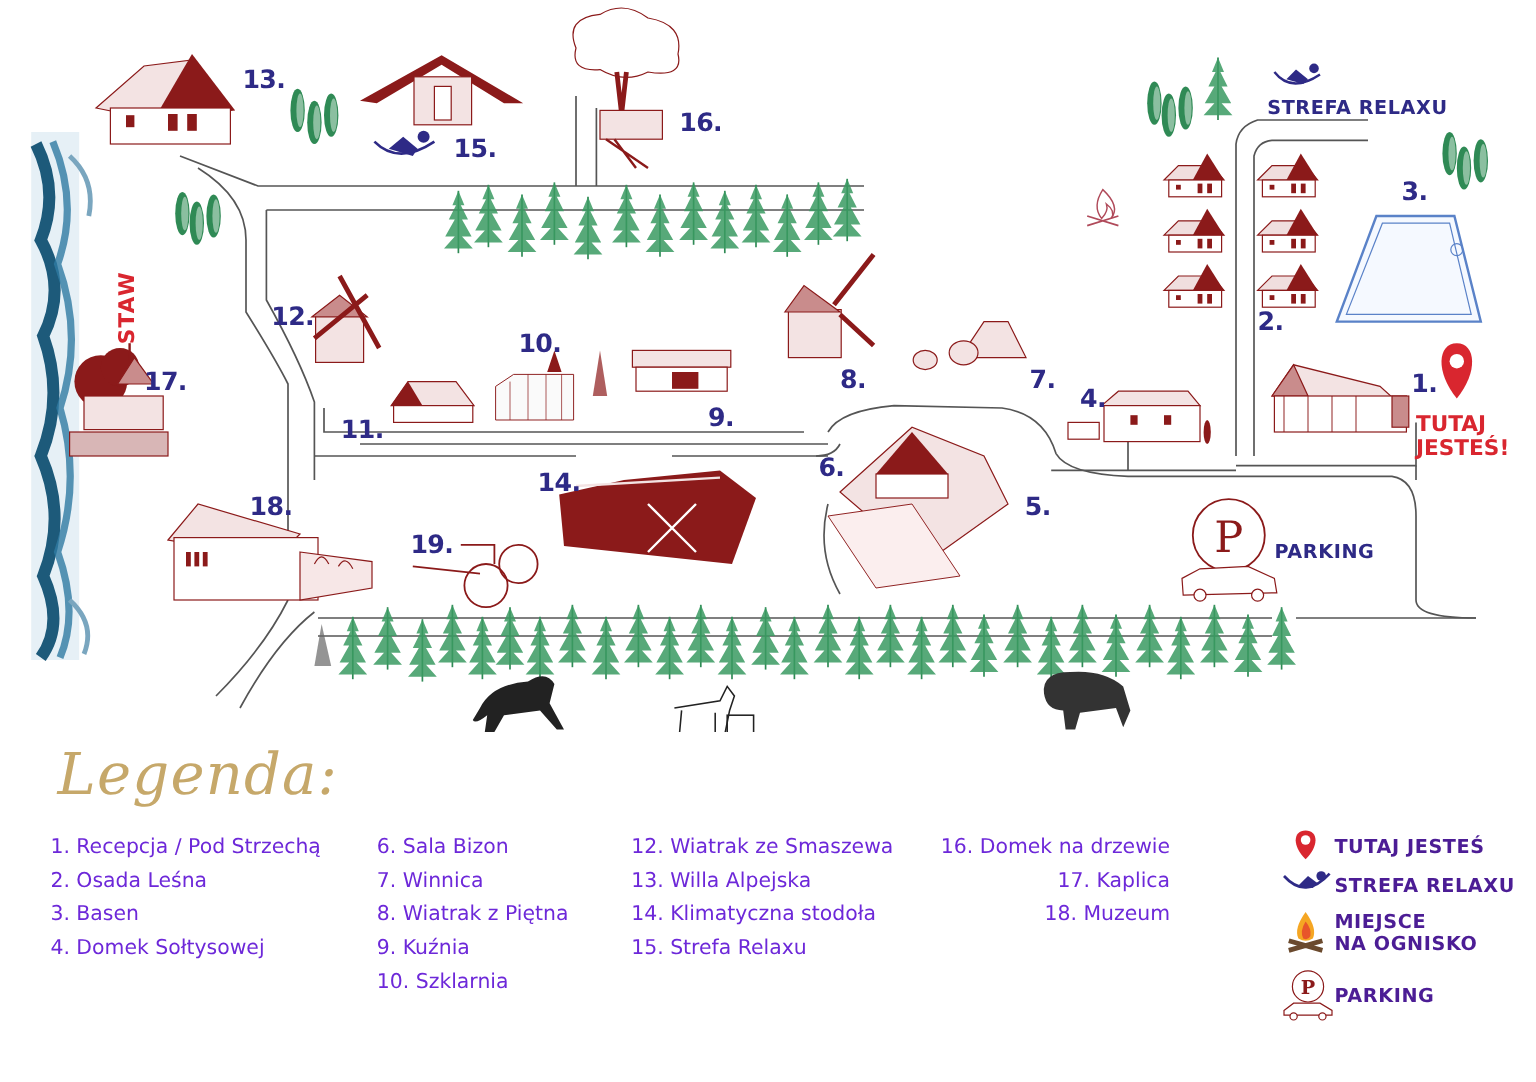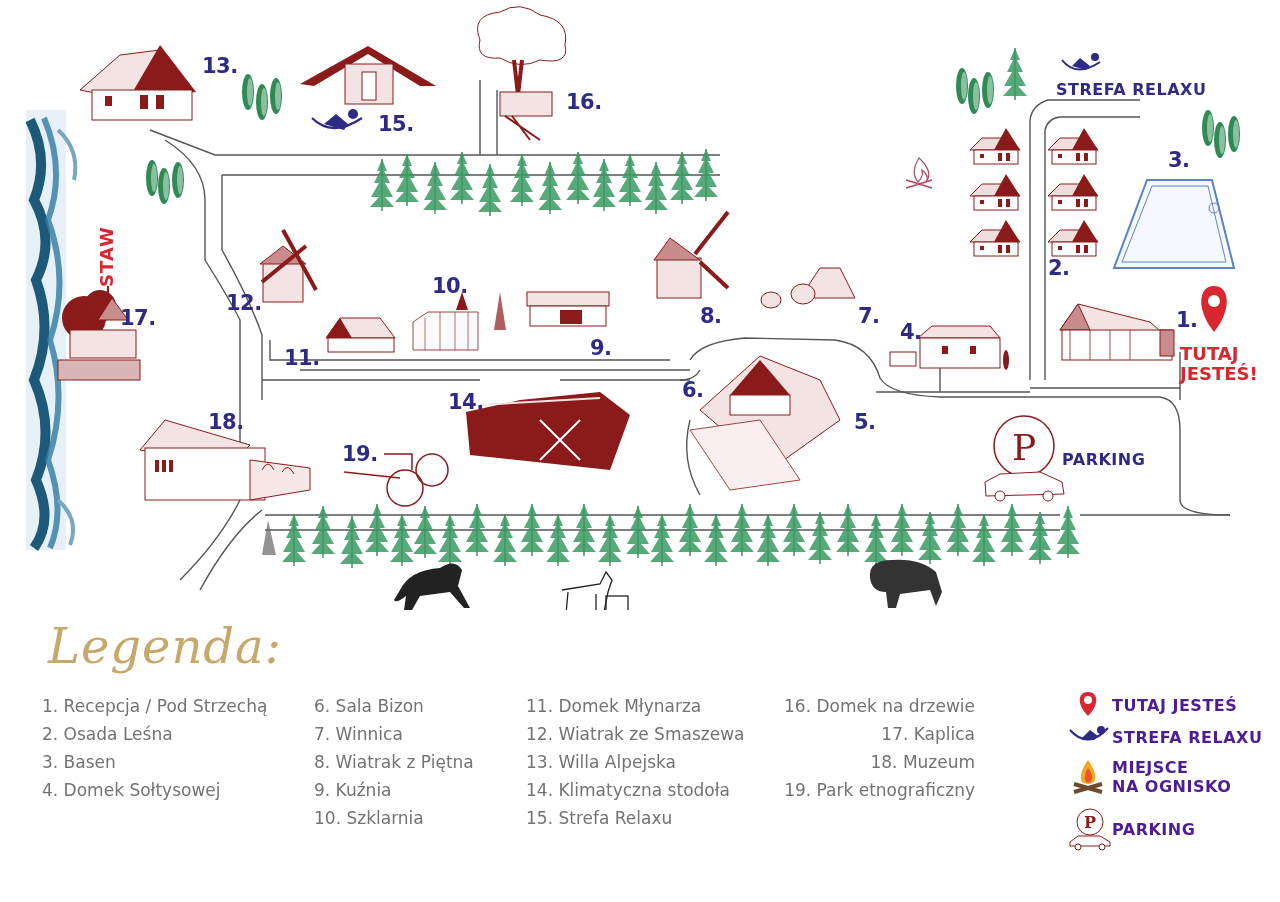--- a/index.html
+++ b/index.html
@@ -3,21 +3,21 @@
 <meta charset="utf-8">
 <style>
   html, body { margin:0; padding:0; background:#ffffff; }
   body { width:1280px; height:902px; position:relative; overflow:hidden; font-family:"DejaVu Sans", sans-serif; }
   #map { position:absolute; left:0; top:0; width:1280px; height:610px; }
   .num { position:absolute; color:#2e2a86; font-weight:bold; font-family:"DejaVu Sans", sans-serif; font-size:21px; letter-spacing:-0.5px; }
   .lbl { position:absolute; color:#2e2a86; font-weight:bold; font-family:"DejaVu Sans", sans-serif; font-size:16px; letter-spacing:0.5px; }
   .staw { position:absolute; left:76px; top:246px; transform:rotate(-90deg); transform-origin:center; color:#d9262f; font-weight:bold; font-size:18px; letter-spacing:1px; }
   .here { position:absolute; left:1180px; top:344px; color:#d9262f; font-weight:bold; font-size:18px; line-height:20px; text-align:left; }
   #legend-title { position:absolute; left:48px; top:618px; font-family:"DejaVu Serif", serif; font-style:italic; font-size:48px; color:#c6a86a; letter-spacing:1px; }
-  .lcol { position:absolute; top:692px; font-family:"DejaVu Sans", sans-serif; font-size:17px; color:#737373; line-height:28px; }
+  .lcol { position:absolute; top:692px; font-family:"DejaVu Sans", sans-serif; font-size:17px; color:#6d28d9; line-height:28px; }
   .lcol div { white-space:nowrap; }
   .sym { position:absolute; left:1068px; font-family:"DejaVu Sans", sans-serif; font-weight:bold; color:#4c1d95; font-size:16px; }
   .sym .txt { position:absolute; left:44px; white-space:nowrap; letter-spacing:0.5px; line-height:19px; }
 </style>
 </head>
 <body>
 
 <div id="map">
   <svg width="1280" height="610" viewBox="0 0 1280 610">
     <defs>
@@ -304,21 +304,21 @@
     </g>
   </svg>
 
   
   <span class="num" style="left:202px;top:54px;">13.</span>
   <span class="num" style="left:378px;top:112px;">15.</span>
   <span class="num" style="left:566px;top:90px;">16.</span>
   <span class="num" style="left:1168px;top:148px;">3.</span>
   <span class="num" style="left:1048px;top:256px;">2.</span>
   <span class="num" style="left:1176px;top:308px;">1.</span>
-  <span class="num" style="left:226px;top:252px;margin-top:39px;">12.</span>
+  <span class="num" style="left:226px;top:252px;">12.</span>
   <span class="num" style="left:432px;top:274px;">10.</span>
   <span class="num" style="left:284px;top:346px;">11.</span>
   <span class="num" style="left:590px;top:336px;">9.</span>
   <span class="num" style="left:700px;top:304px;">8.</span>
   <span class="num" style="left:858px;top:304px;">7.</span>
   <span class="num" style="left:900px;top:320px;">4.</span>
   <span class="num" style="left:120px;top:306px;">17.</span>
   <span class="num" style="left:448px;top:378px;margin-top:12px;">14.</span>
   <span class="num" style="left:682px;top:378px;">6.</span>
   <span class="num" style="left:854px;top:410px;">5.</span>
@@ -343,31 +343,29 @@
   <div>4. Domek Sołtysowej</div>
 </div>
 <div class="lcol" style="left:314px;">
   <div>6. Sala Bizon</div>
   <div>7. Winnica</div>
   <div>8. Wiatrak z Piętna</div>
   <div>9. Kuźnia</div>
   <div>10. Szklarnia</div>
 </div>
 <div class="lcol" style="left:526px;">
-  <div>11. Domek Młynarza</div>
   <div>12. Wiatrak ze Smaszewa</div>
   <div>13. Willa Alpejska</div>
   <div>14. Klimatyczna stodoła</div>
   <div>15. Strefa Relaxu</div>
 </div>
 <div class="lcol" style="left:784px;text-align:right;">
   <div>16. Domek na drzewie</div>
   <div>17. Kaplica</div>
   <div>18. Muzeum</div>
-  <div>19. Park etnograficzny</div>
 </div>
 
 <div class="sym" style="top:690px;">
   <svg width="30" height="30" viewBox="0 0 30 30">
     <path d="M20,26 C8,14 10,2 20,2 C30,2 32,14 20,26 Z" fill="#d9262f"></path>
       <circle cx="20" cy="10" r="4" fill="#fff"></circle>
   </svg>
   <span class="txt" style="top:6px;">TUTAJ JESTEŚ</span>
 </div>
 <div class="sym" style="top:724px;">

